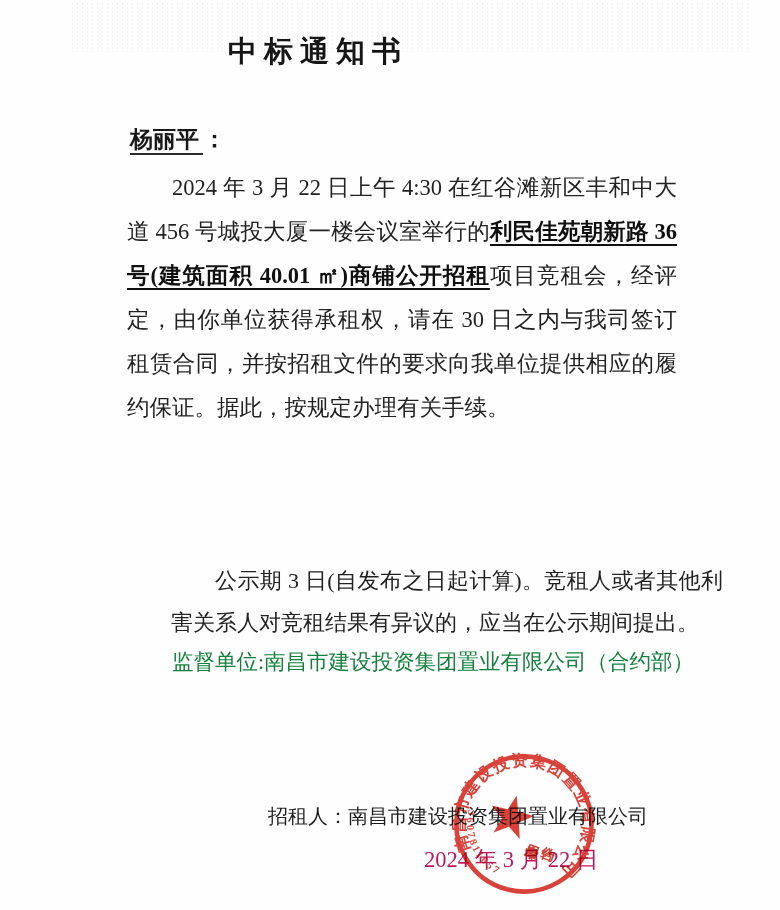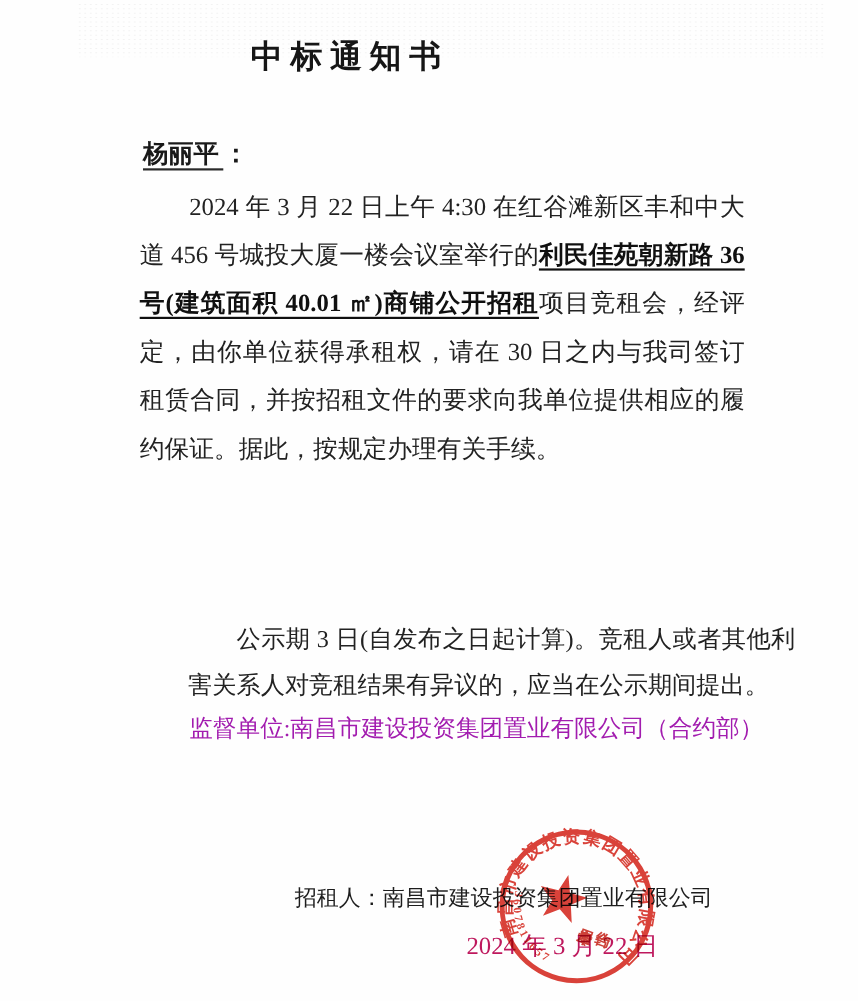--- a/index.html
+++ b/index.html
@@ -53,21 +53,21 @@
     margin-left: 4px;
   }
   .para-notice {
     position: absolute; top: 560px; left: 127px; width: 552px;
     font-size: 22px; line-height: 42px;
     text-align: justify; text-justify: inter-character;
     text-indent: 2em; color: #222; margin-left: 44px;
   }
   .supervisor-line {
     position: absolute; top: 647px; left: 172px;
-    font-size: 21.5px; color: #a21caf;
+    font-size: 21.5px; color: #15803d;
   }
   .phone-line {
     position: absolute; top: 688px; left: 172px;
     font-size: 21.5px; color: #1d1d1d;
   }
   .signer-line {
     position: absolute; top: 803px; left: 268px;
     font-size: 20px; color: #1d1d1d;
   }
   .date-line {

